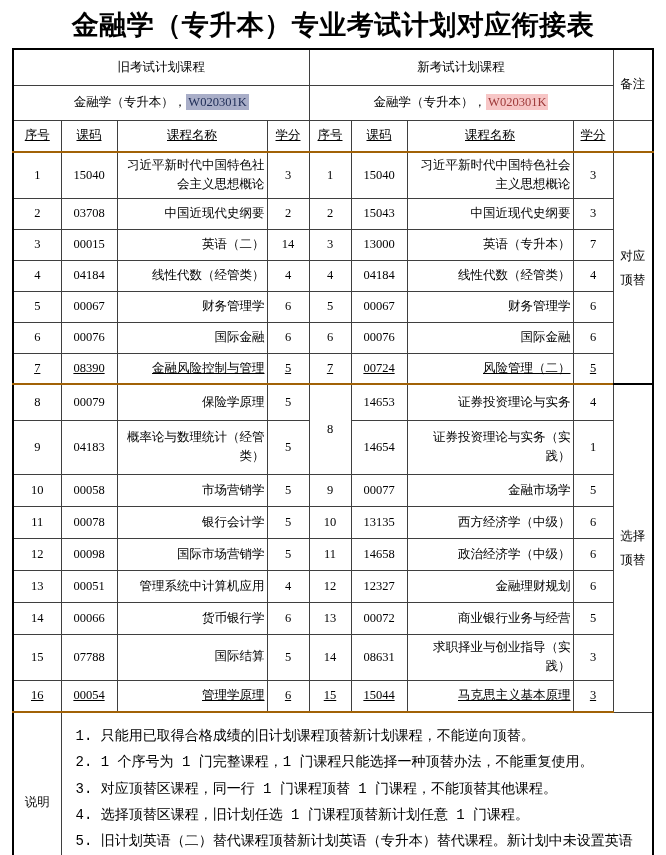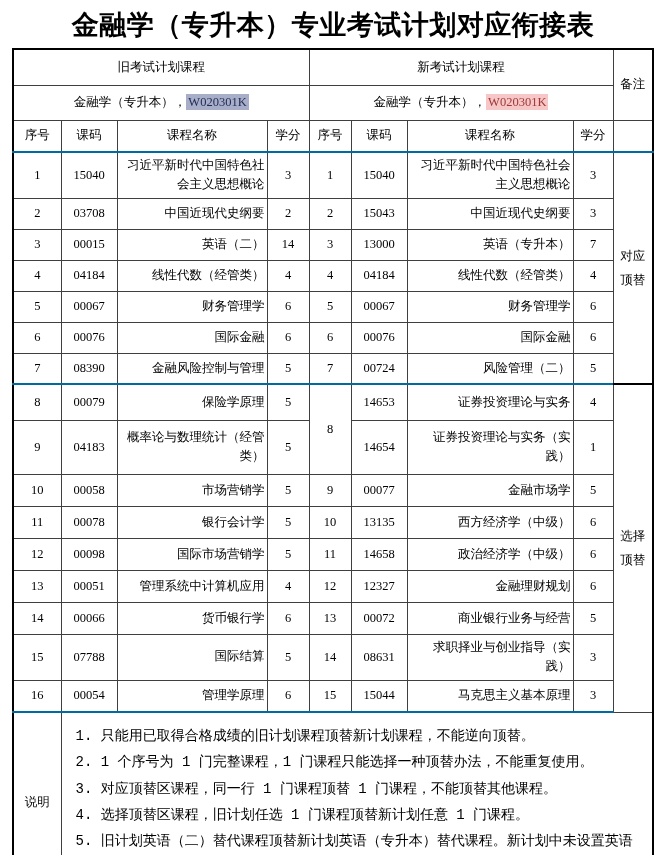--- a/index.html
+++ b/index.html
@@ -20,21 +20,21 @@
     border:2px solid #000;
   }
   td{
     border:1px solid #3f3f3f;
     vertical-align:middle;text-align:center;
     font-size:12.5px;padding:2px;
     overflow:hidden;
   }
   td.name{text-align:right;padding:3px 2px 3px 7px;line-height:1.55;}
   .sans{font-family:"Liberation Sans","DejaVu Sans",sans-serif;}
-  tr.bb2 > td{border-bottom:2px solid #0369a1;}
+  tr.bb2 > td{border-bottom:2px solid #a16207;text-decoration:underline;}
   td.bb2c{border-bottom:2px solid #000;}
   .vtext{width:2em;margin:8px auto;word-break:break-all;line-height:1.95;}
   .hl-old{background:#a9aec8;color:#1d2b55;padding:1px 2px;}
   .hl-new{background:#f7c6c6;color:#9e3939;padding:1px 2px;}
   .h-hdr1{height:36px}.h-hdr2{height:35px}.h-hdr3{height:32px}
   .h-tall{height:44px}.h-std{height:31px}
   .h-r8{height:36px}.h-r9{height:54px}.h-std2{height:32px}
   .h-notes{height:156px}
   td.notes-cell{text-align:left;padding:10px 12px 10px 14px;}
   .note-line{

